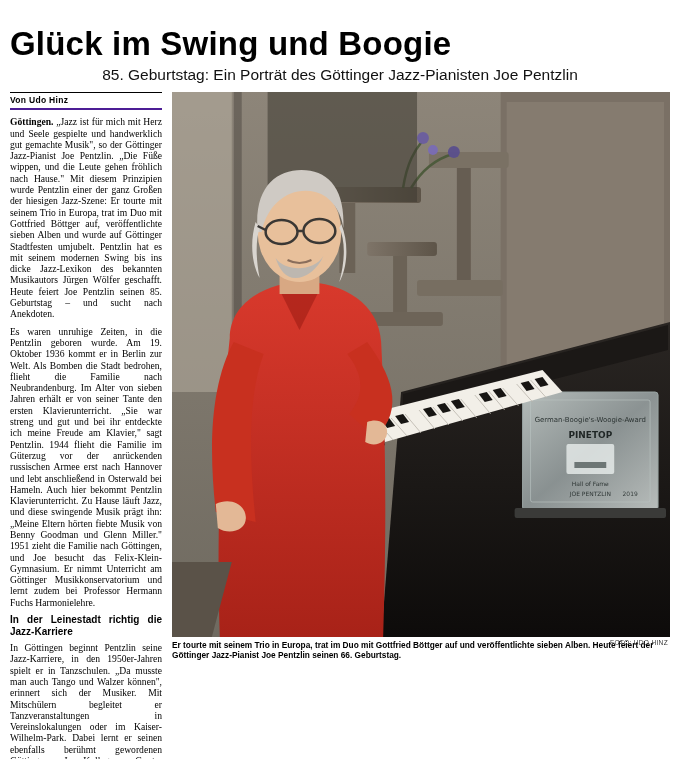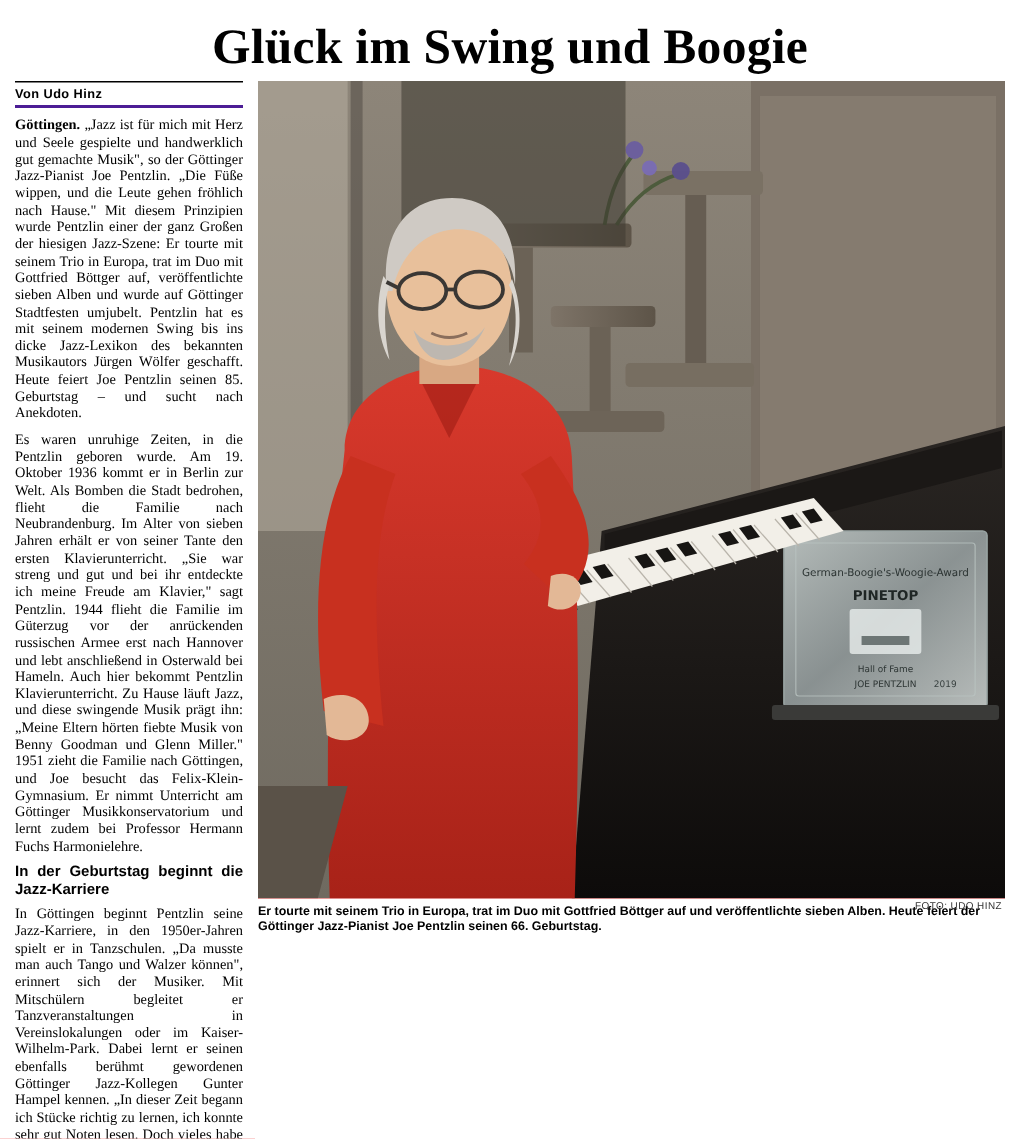--- a/index.html
+++ b/index.html
@@ -15,27 +15,26 @@
     overflow: hidden;
   }
   .page {
     width: 680px;
     height: 759px;
     position: relative;
     box-sizing: border-box;
     padding: 6px 10px 4px 10px;
   }
   .headline {
-    text-align: center;
-    font-family: Liberation Serif, serif;
+    font-family: Liberation Sans, sans-serif;
     font-weight: bold;
     font-size: 33px;
     line-height: 36px;
     letter-spacing: 0.2px;
-    margin: 8px 0 4px 0;
+    margin: 20px 0 4px 0;
   }
   .subhead {
     text-align: center;
     font-family: "Liberation Sans", sans-serif;
     font-size: 15.5px;
     line-height: 18px;
     font-weight: 400;
     margin-bottom: 8px;
     color: #111;
   }
@@ -78,21 +77,21 @@
   }
   .photo-wrap {
     flex: 1 1 auto;
     position: relative;
   }
   .photo {
     width: 100%;
     height: 545px;
     position: relative;
     overflow: hidden;
-    background: #ef4444;
+    background: #84cc16;
   }
   .photo svg {
     display: block;
     width: 100%;
     height: 100%;
   }
   .caption {
     font-family: "Liberation Sans", sans-serif;
     font-size: 8.3px;
     line-height: 10px;
@@ -108,28 +107,29 @@
     letter-spacing: 0.3px;
     color: #333;
   }
 </style>
 </head>
 <body>
 
 <div class="page">
 
   <h1 class="headline">Glück im Swing und Boogie</h1>
+  <div class="subhead">85. Geburtstag: Ein Porträt des Göttinger Jazz-Pianisten Joe Pentzlin</div>
 
   <div class="top-area">
 
     <div class="lead-col">
       <div class="byline">Von Udo Hinz</div>
       <p><span class="drop-lead">Göttingen.</span> <span>„Jazz ist für mich mit Herz und Seele gespielte und handwerklich gut gemachte Musik", so der Göttinger Jazz-Pianist Joe Pentzlin. „Die Füße wippen, und die Leute gehen fröhlich nach Hause." Mit diesem Prinzipien wurde Pentzlin einer der ganz Großen der hiesigen Jazz-Szene: Er tourte mit seinem Trio in Europa, trat im Duo mit Gottfried Böttger auf, veröffentlichte sieben Alben und wurde auf Göttinger Stadtfesten umjubelt. Pentzlin hat es mit seinem modernen Swing bis ins dicke Jazz-Lexikon des bekannten Musikautors Jürgen Wölfer geschafft. Heute feiert Joe Pentzlin seinen 85. Geburtstag – und sucht nach Anekdoten.</span></p>
       <p>Es waren unruhige Zeiten, in die Pentzlin geboren wurde. Am 19. Oktober 1936 kommt er in Berlin zur Welt. Als Bomben die Stadt bedrohen, flieht die Familie nach Neubrandenburg. Im Alter von sieben Jahren erhält er von seiner Tante den ersten Klavierunterricht. „Sie war streng und gut und bei ihr entdeckte ich meine Freude am Klavier," sagt Pentzlin. 1944 flieht die Familie im Güterzug vor der anrückenden russischen Armee erst nach Hannover und lebt anschließend in Osterwald bei Hameln. Auch hier bekommt Pentzlin Klavierunterricht. Zu Hause läuft Jazz, und diese swingende Musik prägt ihn: „Meine Eltern hörten fiebte Musik von Benny Goodman und Glenn Miller." 1951 zieht die Familie nach Göttingen, und Joe besucht das Felix-Klein-Gymnasium. Er nimmt Unterricht am Göttinger Musikkonservatorium und lernt zudem bei Professor Hermann Fuchs Harmonielehre.</p>
-      <div class="subhead-inline">In der Geburtstag beginnt die Jazz-Karriere</div>
+      <div class="subhead-inline">In der Leinestadt richtig die Jazz-Karriere</div>
       <p>In Göttingen beginnt Pentzlin seine Jazz-Karriere, in den 1950er-Jahren spielt er in Tanzschulen. „Da musste man auch Tango und Walzer können", erinnert sich der Musiker. Mit Mitschülern begleitet er Tanzveranstaltungen in Vereinslokalungen oder im Kaiser-Wilhelm-Park. Dabei lernt er seinen ebenfalls berühmt gewordenen Göttinger Jazz-Kollegen Gunter Hampel kennen. „In dieser Zeit begann ich Stücke richtig zu lernen, ich konnte sehr gut Noten lesen. Doch vieles habe ich mir selber beigebracht."</p>
 
     </div>
 
     <div class="photo-wrap">
       <div class="photo">
         <svg viewBox="0 0 500 545" preserveAspectRatio="none">
           <defs>
             <linearGradient id="wall" x1="0" y1="0" x2="0" y2="1">
               <stop offset="0" stop-color="#8d8579"></stop>

